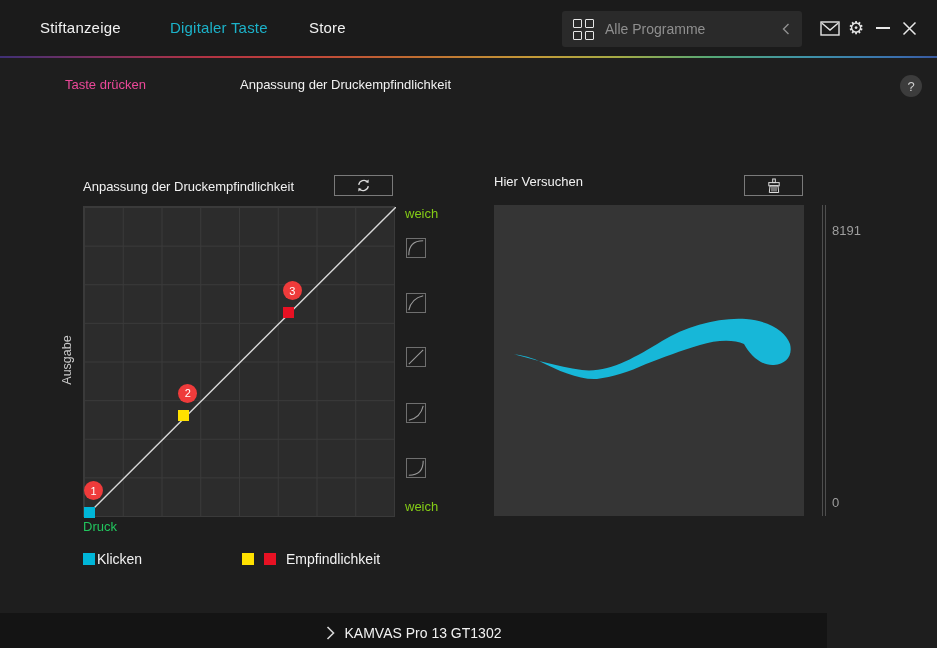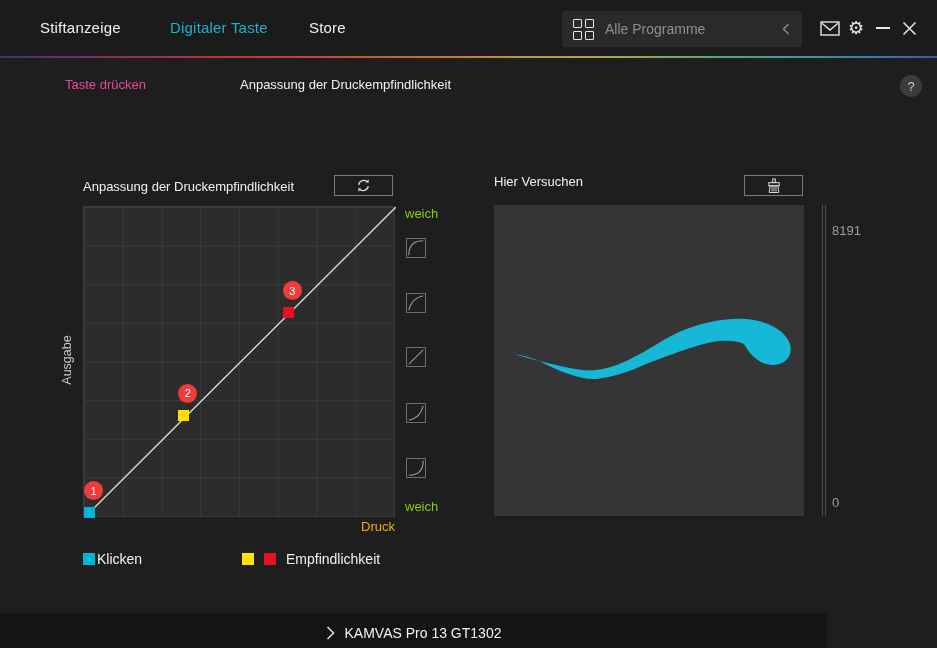--- a/index.html
+++ b/index.html
@@ -31,21 +31,21 @@
   
   .panel-title { position:absolute; font-size:13px; color:#f2f2f2; }
   .tool-btn { position:absolute; width:59px; height:21px; border:1px solid #7a7a7a; background:transparent; display:flex; align-items:center; justify-content:center; cursor:pointer; }
   .chart { position:absolute; left:83px; top:206px; width:312px; height:311px; background:#2c2c2c;
     background-image:linear-gradient(#3a3a3a 1px, transparent 1px), linear-gradient(90deg,#3a3a3a 1px, transparent 1px);
     background-size:calc(100%/8) calc(100%/8); border:1px solid #3a3a3a; }
   .chart svg { position:absolute; left:0; top:0; }
   .pt-square { position:absolute; width:11px; height:11px; }
   .pt-badge { position:absolute; width:19px; height:19px; border-radius:50%; background:#ef3b3b; color:#fff; font-size:11px; display:flex; align-items:center; justify-content:center; }
   .axis-y { position:absolute; left:67px; top:360px; transform:translate(-50%,-50%) rotate(-90deg); font-size:12.5px; color:#c9c9c9; }
-  .axis-x { position:absolute; left:83px; top:519px; width:312px; text-align:right; font-size:13px; color:#eab308; }
+  .axis-x { position:absolute; left:83px; top:519px; width:312px; text-align:left; font-size:13px; color:#22c55e; }
   .soft-hard { position:absolute; left:405px; font-size:13px; color:#84cc16; }
   .preset { position:absolute; left:406px; width:20px; height:20px; border:1px solid #6f6f6f; background:transparent; cursor:pointer; padding:0; }
   .preset svg { display:block; }
 
   
   .canvas { position:absolute; left:494px; top:205px; width:310px; height:311px; background:#353535; }
   .scale-track { position:absolute; left:822px; top:205px; width:4px; height:311px; border-left:1px solid #4e4e4e; border-right:1px solid #4e4e4e; }
   .scale-num { position:absolute; left:832px; font-size:13px; color:#9e9e9e; }
 
   

